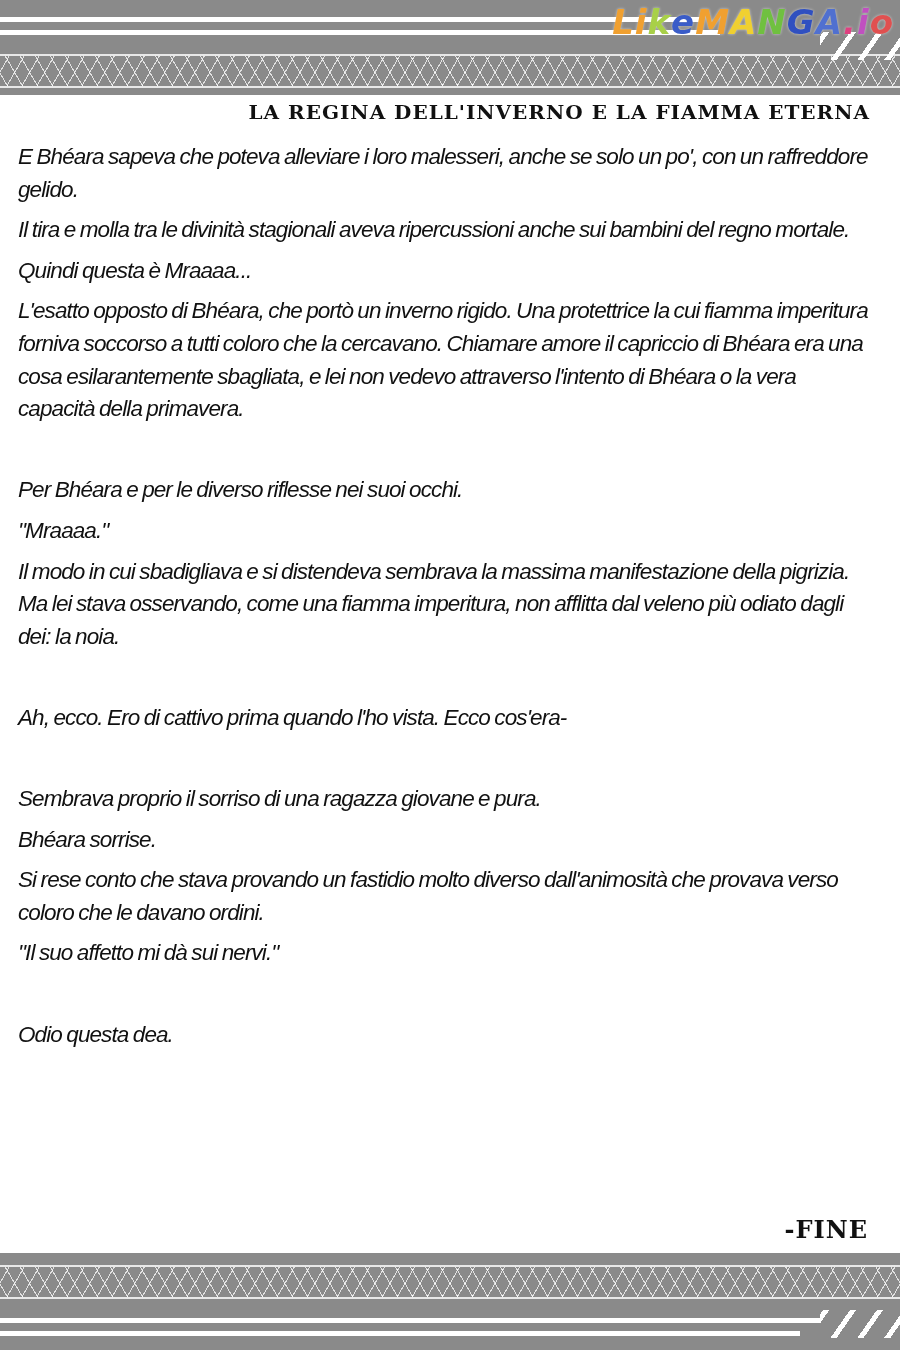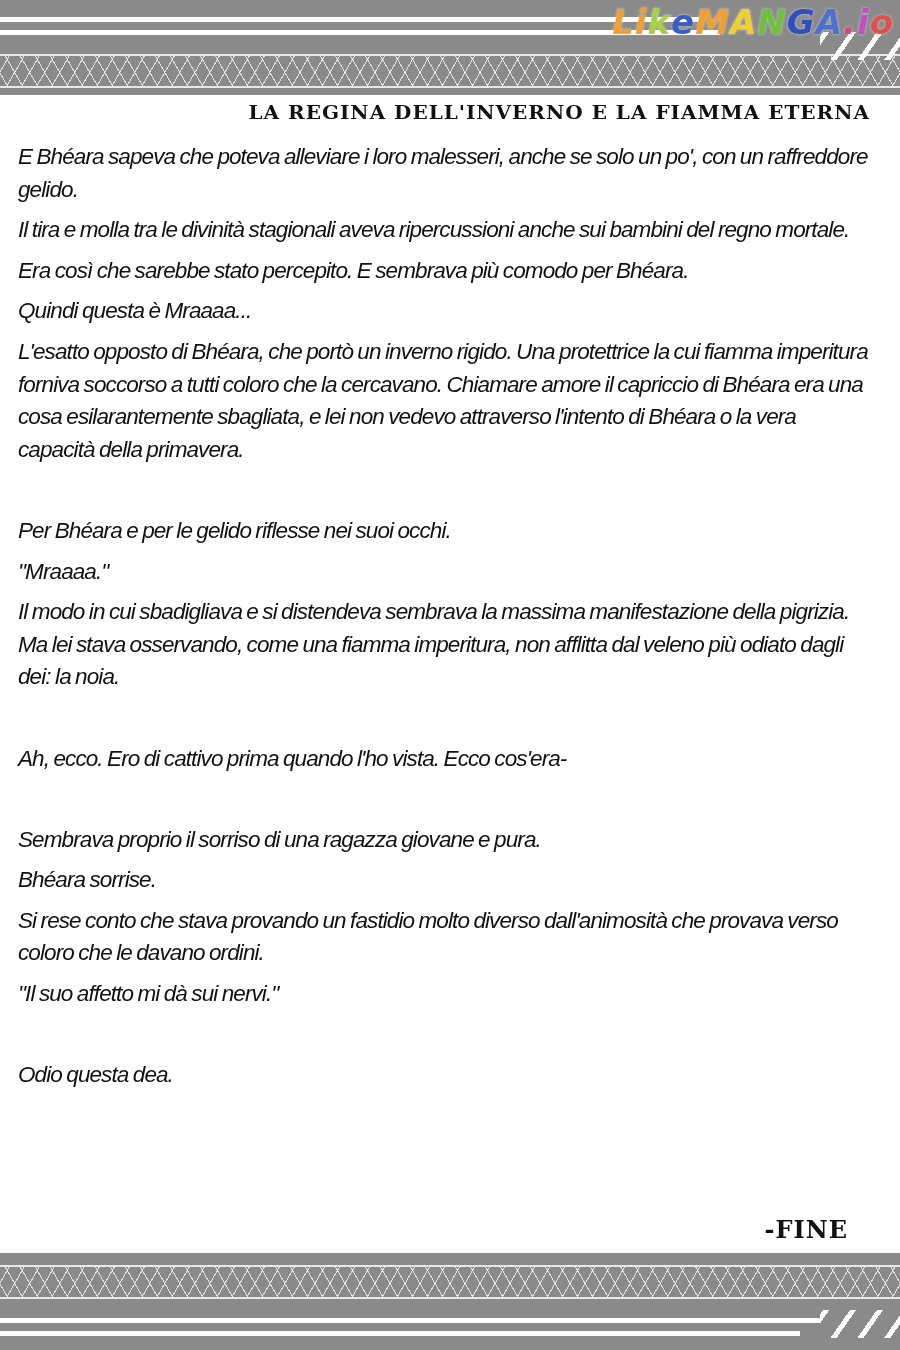--- a/index.html
+++ b/index.html
@@ -39,46 +39,45 @@
     }
     .body-text {
       position: absolute; top: 133px; left: 10px; width: 870px;
       font-family: "Liberation Sans", sans-serif; font-style: italic;
       font-size: 22.5px; line-height: 32.6px; color: #111;
       letter-spacing: -0.9px; word-spacing: -1px;
     }
     .body-text p { margin: 8px; }
     .body-text .blank { height: 32.6px; }
     .fine {
-      position: absolute; top: 1215px; right: 52px;
+      position: absolute; top: 1215px; right: 32px;
       font-family: "DejaVu Serif", serif; font-weight: bold;
       font-size: 24px; color: #111; letter-spacing: 1px;
     }
   </style>
 </head>
 <body>
 
 <div class="band band-top">
   <div class="stripe" style="top:17px;width:700px;"></div>
   <div class="stripe" style="top:30px;width:720px;"></div>
   <div class="pattern-strip" style="top:54px;"></div>
   <div class="corner-deco" style="right:0;top:32px;"></div>
   <div class="logo" id="logo"><span style="color: rgb(240, 160, 48);">L</span><span style="color: rgb(240, 160, 48);">i</span><span style="color: rgb(168, 208, 72);">k</span><span style="color: rgb(58, 92, 200);">e</span><span style="color: rgb(240, 160, 48);">M</span><span style="color: rgb(240, 208, 48);">A</span><span style="color: rgb(112, 192, 64);">N</span><span style="color: rgb(48, 80, 192);">G</span><span style="color: rgb(80, 112, 208);">A</span><span style="color: rgb(224, 64, 128);">.</span><span style="color: rgb(192, 80, 192);">i</span><span style="color: rgb(224, 80, 80);">o</span></div>
 </div>
 
 <div class="title">La Regina dell'Inverno e la Fiamma Eterna</div>
 
 <div class="body-text" id="story">
     <p>E Bhéara sapeva che poteva alleviare i loro malesseri, anche se solo un po', con un raffreddore gelido.</p>
     <p>Il tira e molla tra le divinità stagionali aveva ripercussioni anche sui bambini del regno mortale.</p>
-    <p>Era così che sarebbe stato percepito. E sembrava più comodo per Bhéara.</p>
     <p>Quindi questa è Mraaaa...</p>
     <p>L'esatto opposto di Bhéara, che portò un inverno rigido. Una protettrice la cui fiamma imperitura forniva soccorso a tutti coloro che la cercavano. Chiamare amore il capriccio di Bhéara era una cosa esilarantemente sbagliata, e lei non vedevo attraverso l'intento di Bhéara o la vera capacità della primavera.</p>
     <p class="blank"></p>
-    <p>Per Bhéara e per le gelido riflesse nei suoi occhi.</p>
+    <p>Per Bhéara e per le diverso riflesse nei suoi occhi.</p>
     <p>"Mraaaa."</p>
     <p>Il modo in cui sbadigliava e si distendeva sembrava la massima manifestazione della pigrizia. Ma lei stava osservando, come una fiamma imperitura, non afflitta dal veleno più odiato dagli dei: la noia.</p>
     <p class="blank"></p>
     <p>Ah, ecco. Ero di cattivo prima quando l'ho vista. Ecco cos'era-</p>
     <p class="blank"></p>
     <p>Sembrava proprio il sorriso di una ragazza giovane e pura.</p>
     <p>Bhéara sorrise.</p>
     <p>Si rese conto che stava provando un fastidio molto diverso dall'animosità che provava verso coloro che le davano ordini.</p>
     <p>"Il suo affetto mi dà sui nervi."</p>
     <p class="blank"></p>

